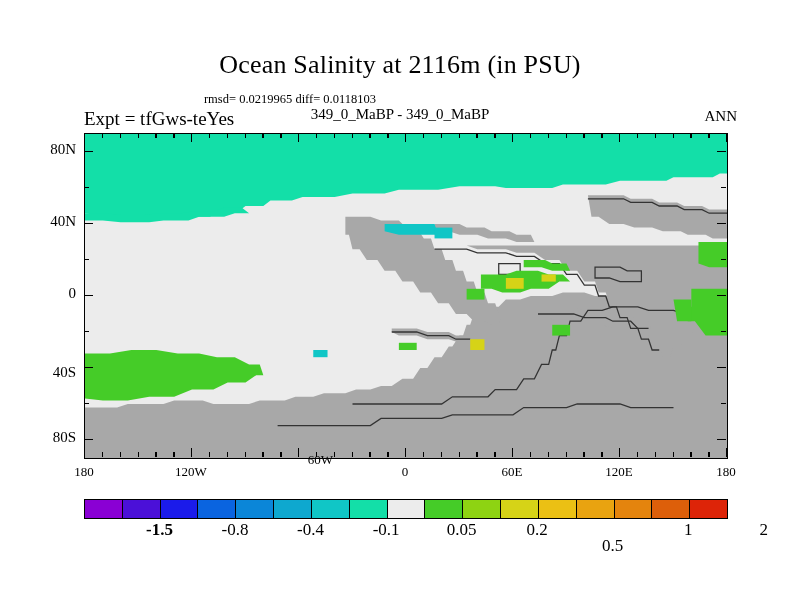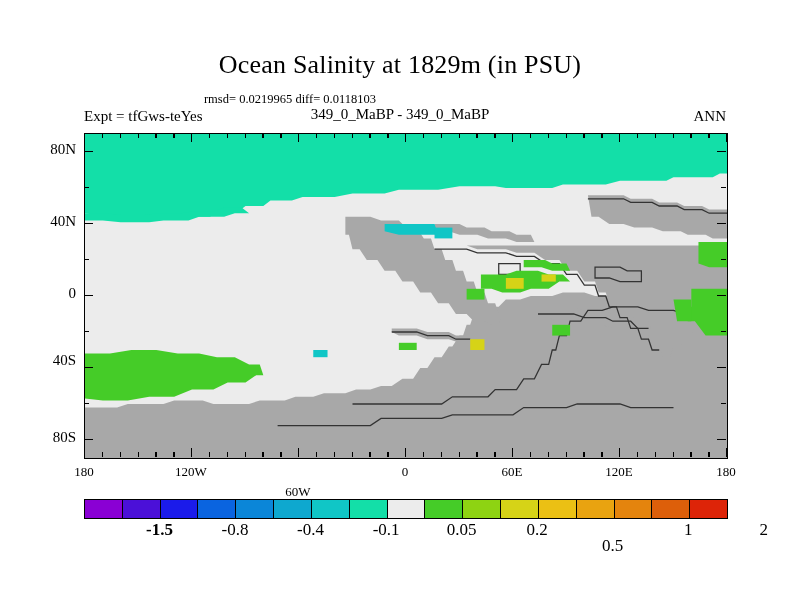--- a/index.html
+++ b/index.html
@@ -39,29 +39,30 @@
     left: 0;
     top: 106px;
     width: 800px;
     text-align: center;
     font-size: 15px;
   }
   #expt-label {
     position: absolute;
     left: 84px;
     top: 108px;
-    font-size: 15px;
+    font-size: 19px;
   }
   #season-label {
     position: absolute;
     left: 0;
     top: 108px;
     width: 726px;
     text-align: right;
     font-size: 15px;
+    padding-left: 11px;
   }
 
   
   #map-frame {
     position: absolute;
     left: 84px;
     top: 133px;
     width: 642px;
     height: 324px;
     border: 1.4px solid #000;
@@ -127,21 +128,21 @@
     font-size: 17px;
     text-align: center;
     width: 70px;
     margin-left: -35px;
     top: 0;
   }
 </style>
 </head>
 <body>
 
-<div id="plot-title">Ocean Salinity at 1829m (in PSU)</div>
+<div id="plot-title">Ocean Salinity at 2116m (in PSU)</div>
 <div id="stats-line">rmsd= 0.0219965 diff= 0.0118103</div>
 <div id="case-line">349_0_MaBP - 349_0_MaBP</div>
 <div id="expt-label">Expt = tfGws-teYes</div>
 <div id="season-label">ANN</div>
 
 <div id="map-frame">
   <svg id="map-svg" width="642" height="324" viewBox="0 0 360 180" preserveAspectRatio="none">
 
     <rect x="0" y="0" width="360" height="180" fill="#ececec"></rect>
 
@@ -319,29 +320,29 @@
     <div class="tick ytick-minor" style="left: 84px; top: 259px;"></div>
     <div class="tick ytick-minor" style="left: 721px; top: 259px;"></div>
     <div class="tick ytick-major" style="left: 84px; top: 223px;"></div>
     <div class="tick ytick-major" style="left: 717px; top: 223px;"></div>
     <div class="tick ytick-minor" style="left: 84px; top: 187px;"></div>
     <div class="tick ytick-minor" style="left: 721px; top: 187px;"></div>
     <div class="tick ytick-major" style="left: 84px; top: 151px;"></div>
     <div class="tick ytick-major" style="left: 717px; top: 151px;"></div>
     <div class="xlab" style="left: 84px; top: 464px;">180</div>
     <div class="xlab" style="left: 191px; top: 464px;">120W</div>
-    <div class="xlab" style="left: 298px; top: 484px;">60W</div>
+    <div class="xlab" style="left: 298px; top: 452px; text-align: right;">60W</div>
     <div class="xlab" style="left: 405px; top: 464px;">0</div>
     <div class="xlab" style="left: 512px; top: 464px;">60E</div>
     <div class="xlab" style="left: 619px; top: 464px;">120E</div>
     <div class="xlab" style="left: 726px; top: 464px;">180</div>
     <div class="ylab" style="left: 16px; top: 151px;">80N</div>
     <div class="ylab" style="left: 16px; top: 223px; font-family: Liberation Serif, serif;">40N</div>
     <div class="ylab" style="left: 16px; top: 295px;">0</div>
-    <div class="ylab" style="left: 16px; top: 362px;">40S</div>
+    <div class="ylab" style="left: 16px; top: 374px;">40S</div>
     <div class="ylab" style="left: 16px; top: 439px; font-family: Liberation Serif, serif;">80S</div>
   </div>
 
 <div id="colorbar">
     <div class="cell" style="background: rgb(138, 0, 212);"></div>
     <div class="cell" style="background: rgb(75, 16, 216);"></div>
     <div class="cell" style="background: rgb(27, 27, 234);"></div>
     <div class="cell" style="background: rgb(10, 100, 224);"></div>
     <div class="cell" style="background: rgb(11, 134, 216);"></div>
     <div class="cell" style="background: rgb(14, 168, 207);"></div>

